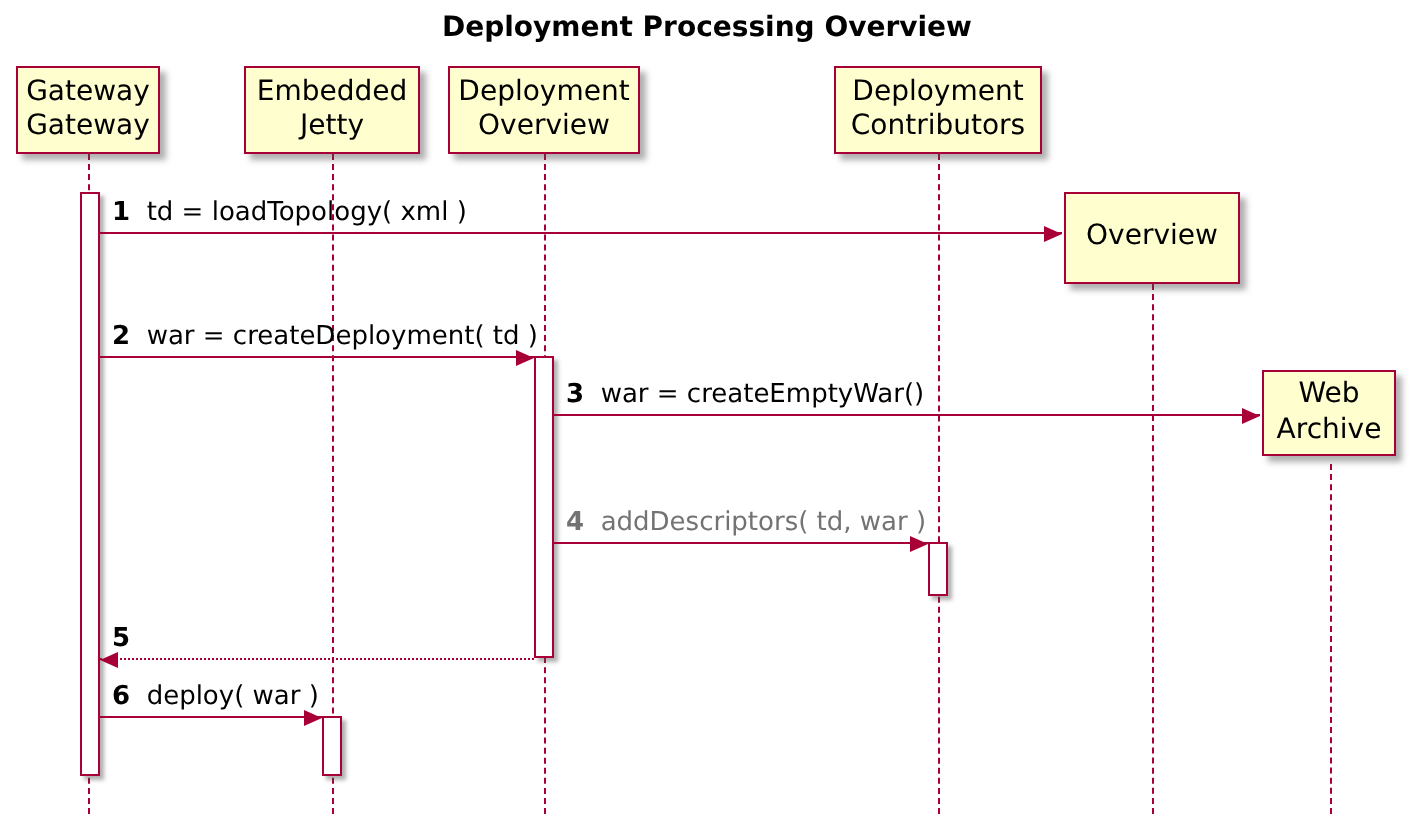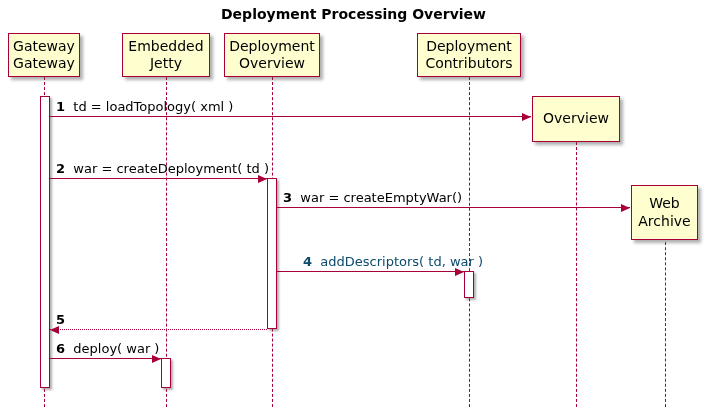--- a/index.html
+++ b/index.html
@@ -97,21 +97,21 @@
         <div>Deployment</div>
         <div>Overview</div>
       </div>
       <div class="participant" style="left: 417px; top: 33px; width: 104px; height: 44px; background: rgb(254, 254, 206); border-color: rgb(168, 0, 54); color: rgb(0, 0, 0);">
         <div>Deployment</div>
         <div>Contributors</div>
       </div>
       <div class="participant" style="left: 532px; top: 96px; width: 88px; height: 46px; background: rgb(254, 254, 206); border-color: rgb(168, 0, 54); color: rgb(0, 0, 0);">
         <div>Overview</div>
       </div>
-      <div class="participant" style="left: 631px; top: 185px; width: 67px; height: 55px; background: rgb(254, 254, 206); border-color: rgb(168, 0, 54); color: rgb(0, 0, 0); align-items: center;">
+      <div class="participant" style="left: 631px; top: 185px; width: 67px; height: 43px; background: rgb(254, 254, 206); border-color: rgb(168, 0, 54); color: rgb(0, 0, 0); align-items: center;">
         <div>Web</div>
         <div>Archive</div>
       </div>
     </div>
   <div id="layer-activations">
       <div class="activation" style="left: 40px; top: 96px; height: 290px; background: rgb(255, 255, 255); border-color: rgb(168, 0, 54);"></div>
       <div class="activation" style="left: 267px; top: 178px; height: 149px; background: rgb(255, 255, 255); border-color: rgb(168, 0, 54);"></div>
       <div class="activation" style="left: 464px; top: 271px; height: 25px; background: rgb(255, 255, 255); border-color: rgb(168, 0, 54);"></div>
       <div class="activation" style="left: 161px; top: 358px; height: 28px; background: rgb(255, 255, 255); border-color: rgb(168, 0, 54);"></div>
     </div>
@@ -120,21 +120,21 @@
       <div class="msg-arrowhead right" style="top: 113px; left: 522px; border-left-color: rgb(168, 0, 54);"></div>
       <div class="msg-label" style="left: 56px; top: 99px; color: rgb(0, 0, 0);"><b>1</b>&nbsp;<span>&nbsp;td = loadTopology( xml )</span></div>
       <div class="msg-line" style="left: 50px; top: 178px; width: 217px; border-top-color: rgb(168, 0, 54);"></div>
       <div class="msg-arrowhead right" style="top: 175px; left: 258px; border-left-color: rgb(168, 0, 54);"></div>
       <div class="msg-label" style="left: 56px; top: 161px; color: rgb(0, 0, 0);"><b>2</b>&nbsp;<span>&nbsp;war = createDeployment( td )</span></div>
       <div class="msg-line" style="left: 277px; top: 207px; width: 353px; border-top-color: rgb(168, 0, 54);"></div>
       <div class="msg-arrowhead right" style="top: 204px; left: 621px; border-left-color: rgb(168, 0, 54);"></div>
       <div class="msg-label" style="left: 283px; top: 190px; color: rgb(0, 0, 0);"><b>3</b>&nbsp;<span>&nbsp;war = createEmptyWar()</span></div>
       <div class="msg-line" style="left: 277px; top: 271px; width: 187px; border-top-color: rgb(168, 0, 54);"></div>
       <div class="msg-arrowhead right" style="top: 268px; left: 455px; border-left-color: rgb(168, 0, 54);"></div>
-      <div class="msg-label" style="left: 283px; top: 254px; color: #0c4a6e; margin-left: 20px;"><b>4</b>&nbsp;<span>&nbsp;addDescriptors( td, war )</span></div>
+      <div class="msg-label" style="left: 283px; top: 254px; color: #737373;"><b>4</b>&nbsp;<span>&nbsp;addDescriptors( td, war )</span></div>
       <div class="msg-line dotted" style="left: 50px; top: 329px; width: 217px; border-top-color: rgb(168, 0, 54);"></div>
       <div class="msg-arrowhead left" style="top: 326px; left: 50px; border-right-color: rgb(168, 0, 54);"></div>
       <div class="msg-label" style="left: 56px; top: 312px; color: rgb(0, 0, 0);"><b>5</b></div>
       <div class="msg-line" style="left: 50px; top: 358px; width: 111px; border-top-color: rgb(168, 0, 54);"></div>
       <div class="msg-arrowhead right" style="top: 355px; left: 152px; border-left-color: rgb(168, 0, 54);"></div>
       <div class="msg-label" style="left: 56px; top: 341px; color: rgb(0, 0, 0);"><b>6</b>&nbsp;<span>&nbsp;deploy( war )</span></div>
     </div>
 </div>
 
 </body></html>

